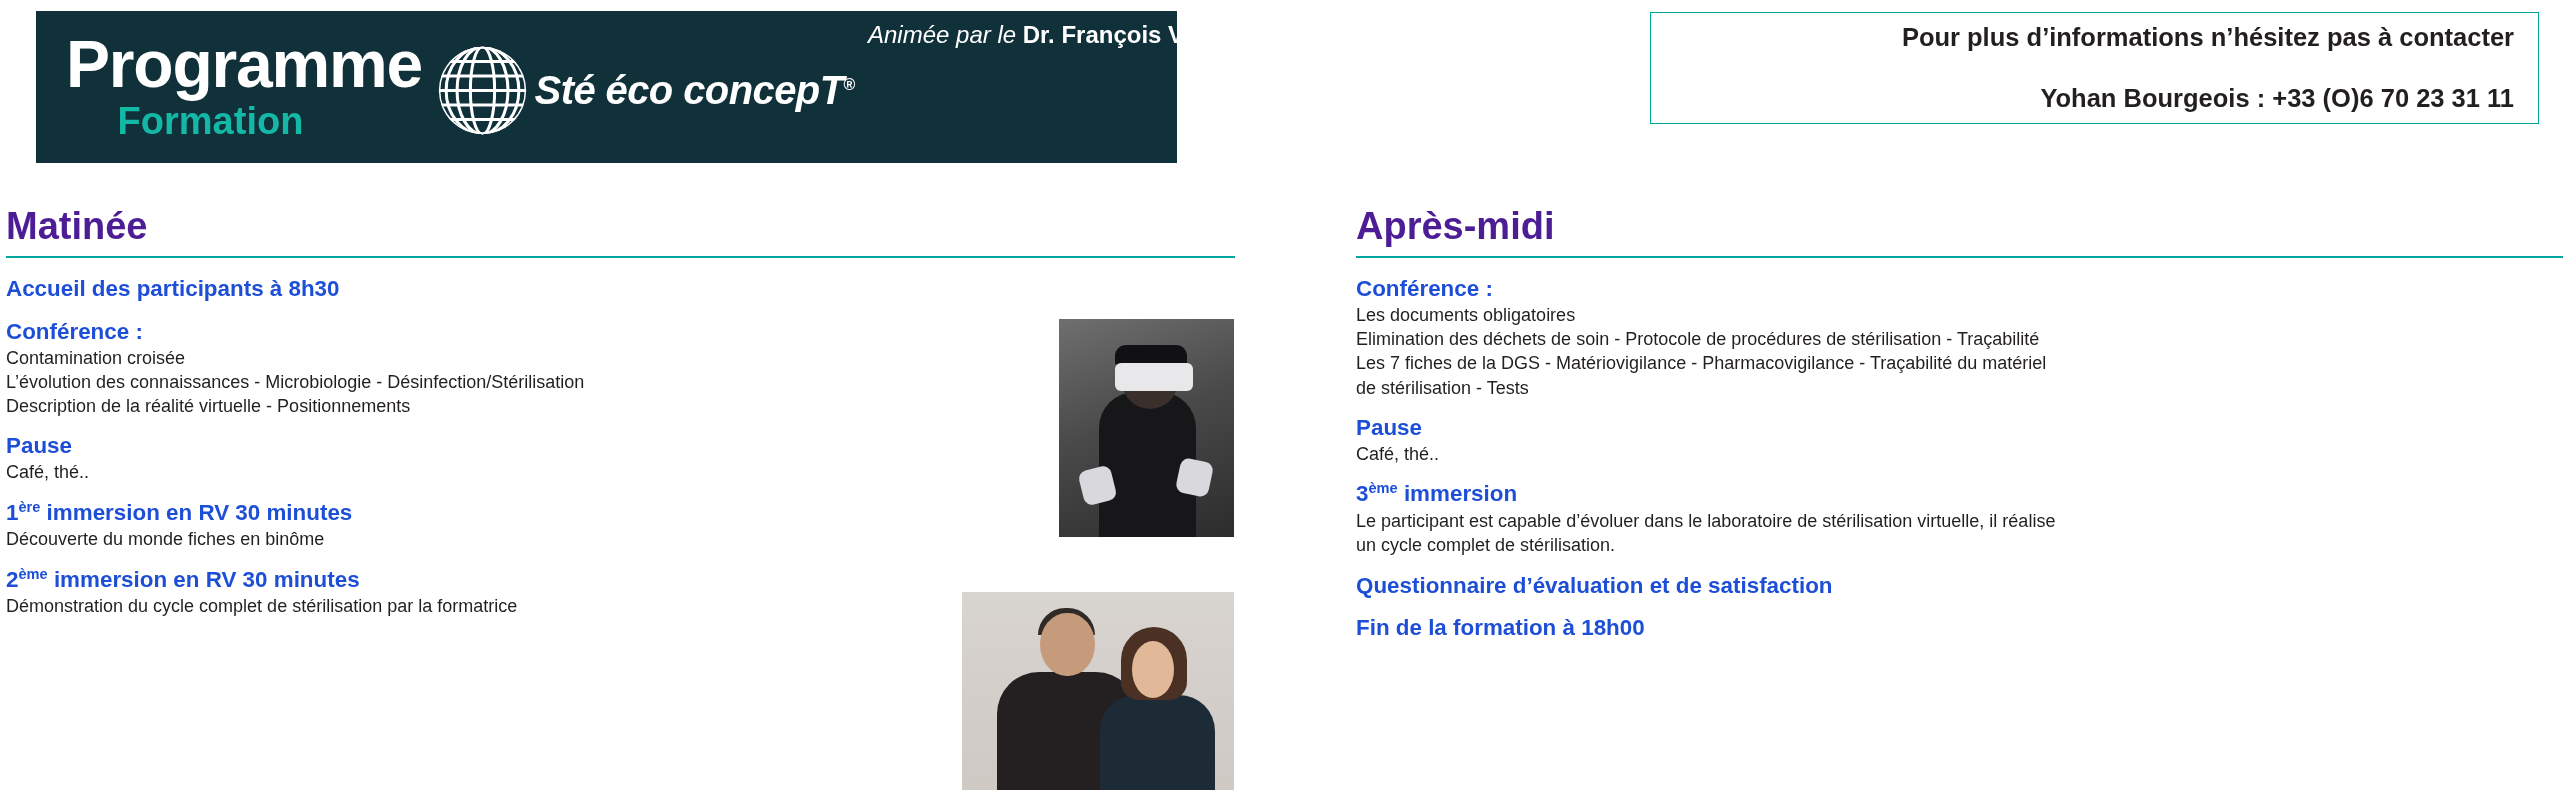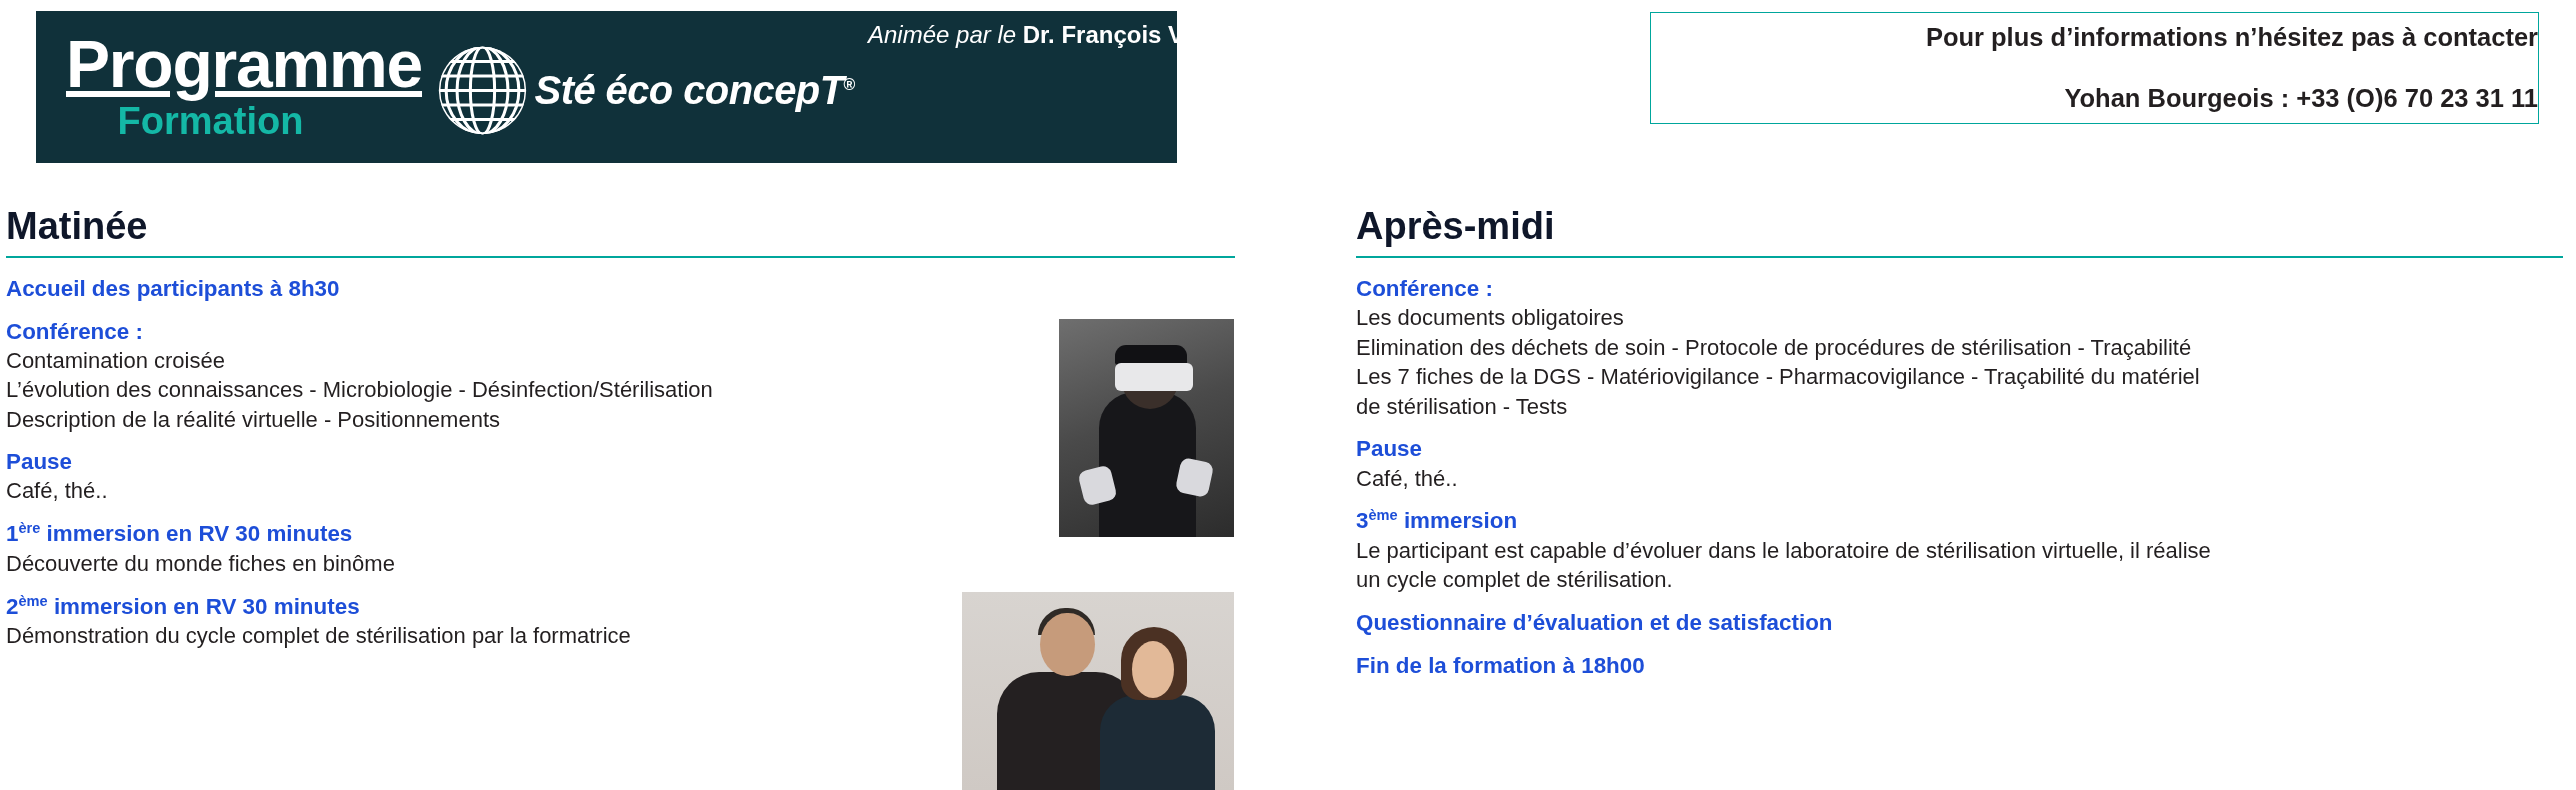--- a/index.html
+++ b/index.html
@@ -33,21 +33,20 @@
     flex-direction: column;
     justify-content: center;
     width: 564px;
   }
   #programme-word {
     font-size: 66px;
     font-weight: bold;
     color: #ffffff;
     letter-spacing: -1.2px;
     line-height: 1.0;
-    text-decoration: underline;
   }
   #formation-word {
     font-size: 38px;
     font-weight: bold;
     color: #14b8a6;
     text-align: center;
     letter-spacing: 0px;
     line-height: 1.1;
     margin-top: 3.6px;
     padding-right: 67px;
@@ -101,39 +100,40 @@
     left: 1650px;
     top: 12px;
     width: 889px;
     height: 112px;
     border: 1.8px solid #00a69c;
     box-sizing: border-box;
     display: flex;
     flex-direction: column;
     align-items: flex-end;
     justify-content: center;
+    padding-right: 24px;
     gap: 24px;
   }
   #contact-box div {
     font-size: 25.5px;
     font-weight: bold;
     color: #231f20;
     line-height: 1.45;
     text-align: right;
   }
 
   
   .column { position: absolute; }
   #col-morning { left: 6px; top: 206px; width: 1229px; }
   #col-afternoon { left: 1356px; top: 206px; width: 1207px; }
 
   .col-title {
     font-size: 38px;
     font-weight: bold;
-    color: #0f172a;
+    color: #4c1d95;
     line-height: 1.1;
     margin: 0 0 8.5px 0;
   }
   .col-rule {
     height: 1.8px;
     background: #00a69c;
     width: 100%;
     margin-bottom: 16px;
   }
 
@@ -143,21 +143,21 @@
     font-weight: bold;
     line-height: 1.3;
     color: #1d4ed8;
   }
   .block-head sup {
     font-size: 14.6px;
     font-weight: bold;
     vertical-align: super;
   }
   .block-line {
-    font-size: 22px;
+    font-size: 18px;
     line-height: 1.34;
     color: #231f20;
   }
 
   
   #col-morning .block-line, #col-morning .block-head { max-width: 971px; }
   #col-afternoon .block-line, #col-afternoon .block-head { max-width: 1207px; }
 
   
   .photo {

